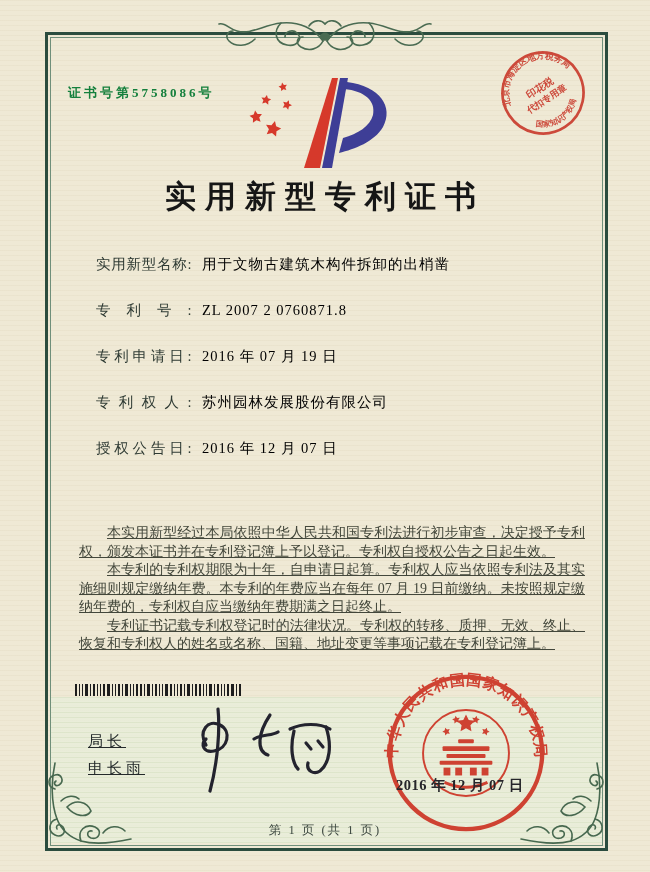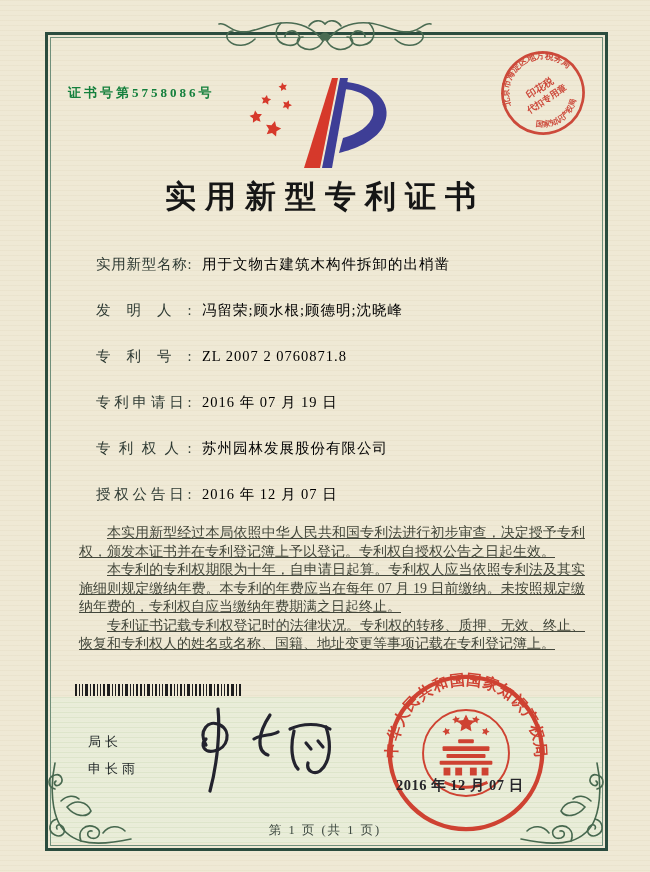--- a/index.html
+++ b/index.html
@@ -49,21 +49,21 @@
     position:absolute;left:79px;top:524px;width:506px;z-index:2;
     font-size:14px;line-height:18.5px;color:#43473b;text-align:justify;text-decoration:underline;
   }
   .paras p{margin:0;text-indent:2em;}
   .barcode{
     position:absolute;left:75px;top:684px;height:12px;z-index:2;
     display:flex;gap:2px;
   }
   .barcode i{display:block;height:100%;background:#1d1d1d;}
   .director{position:absolute;left:88px;top:728px;z-index:2;color:#23292a;}
-  .director div{font-size:13px;letter-spacing:4px;line-height:27px;}
+  .director div{font-size:15px;letter-spacing:4px;line-height:27px;text-decoration:underline;}
   .signature{position:absolute;left:178px;top:703px;width:170px;height:95px;z-index:2;}
   .main-seal{position:absolute;left:383px;top:670px;width:166px;height:166px;z-index:3;opacity:.93;}
   .issue-date{
     position:absolute;left:396px;top:776px;z-index:4;
     font-size:14.5px;color:#25252a;letter-spacing:.5px;font-weight:600;
   }
   .tax-seal{
     position:absolute;left:498px;top:48px;width:90px;height:90px;z-index:2;
     transform:rotate(-33deg);opacity:.9;
   }
@@ -137,24 +137,20 @@
     <polygon points="100,2 108,2 92,92 82,92" fill="#3e3e96"></polygon>
     <path fill="#3e3e96" d="M107,6 C140,10 154,31 143,51 C134,66 115,73 99,77 L103,62 C118,58 130,50 133,39 C136,25 125,15 104,13 Z"></path>
   </svg>
 
   <div class="title">实用新型专利证书</div>
 
   <div class="fields">
     <div class="frow">
       <span class="flabel">实用新型名称:</span>
       <span class="fvalue">用于文物古建筑木构件拆卸的出梢凿</span>
-    </div>
-    <div class="frow">
-      <span class="flabel">发明人:</span>
-      <span class="fvalue">冯留荣;顾水根;顾德明;沈晓峰</span>
     </div>
     <div class="frow">
       <span class="flabel">专利号:</span>
       <span class="fvalue">ZL 2007 2 0760871.8</span>
     </div>
     <div class="frow">
       <span class="flabel">专利申请日:</span>
       <span class="fvalue">2016 年 07 月 19 日</span>
     </div>
     <div class="frow">

